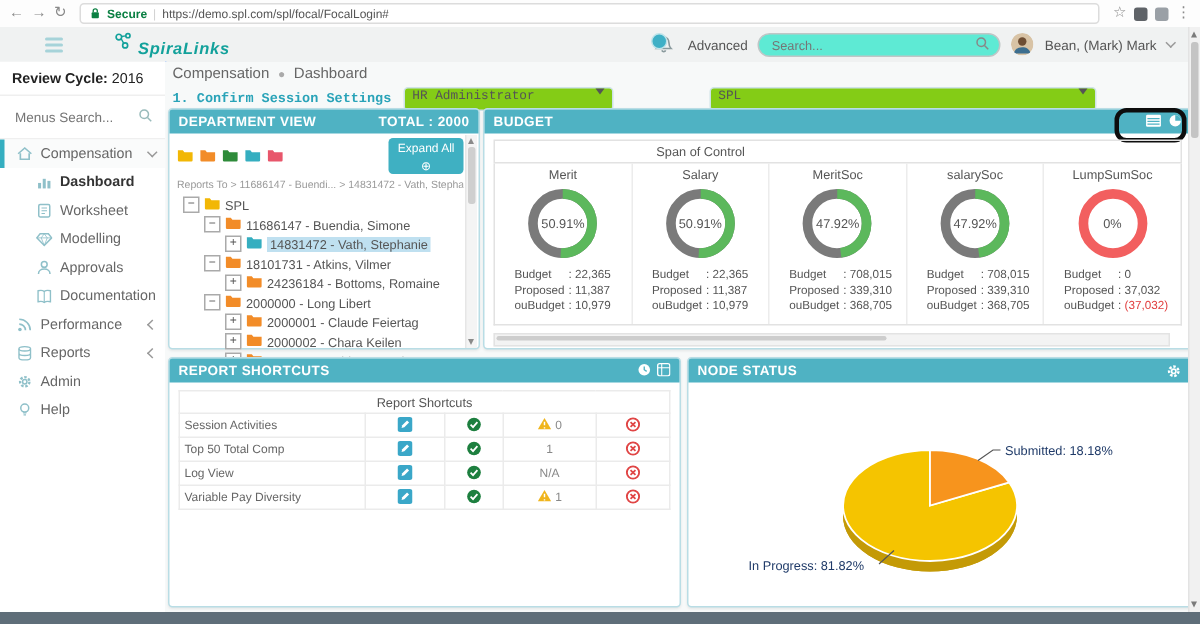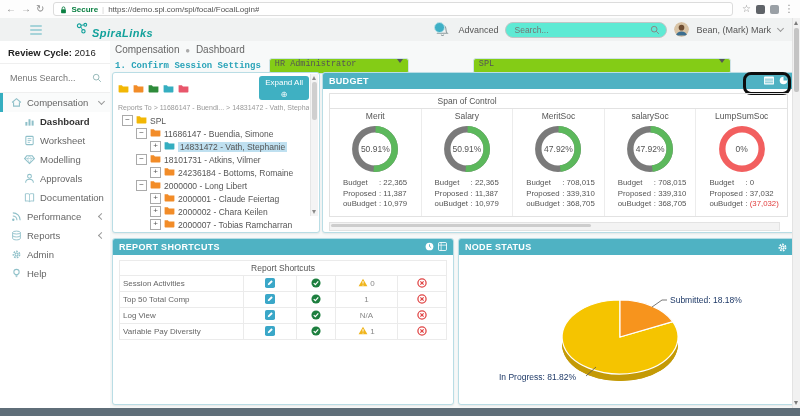--- a/index.html
+++ b/index.html
@@ -327,20 +327,24 @@
         <span>HR Administrator</span>
           <span class="caret"></span>
       </div>
       <div class="fake-select sel-org">
         <span>SPL</span>
           <span class="caret"></span>
       </div>
     </div>
 
     <div class="panel p-dept">
+      <div class="panel-h">
+        <span>DEPARTMENT VIEW</span>
+        <span class="ph-right">TOTAL : 2000</span>
+      </div>
       <div class="dept-body">
         <div class="legend-row">
           <span id="legend" style="display:flex;gap:4px;">
               <span><svg viewBox="0 0 13 11" width="11" height="9">
                   <path d="M0.5 1.5h4l1.3 1.5h6.7v6.5a1 1 0 0 1-1 1h-10a1 1 0 0 1-1-1z" fill="#f2b705"></path>
                 </svg></span>
               <span><svg viewBox="0 0 13 11" width="11" height="9">
                   <path d="M0.5 1.5h4l1.3 1.5h6.7v6.5a1 1 0 0 1-1 1h-10a1 1 0 0 1-1-1z" fill="#f28c28"></path>
                 </svg></span>
               <span><svg viewBox="0 0 13 11" width="11" height="9">

